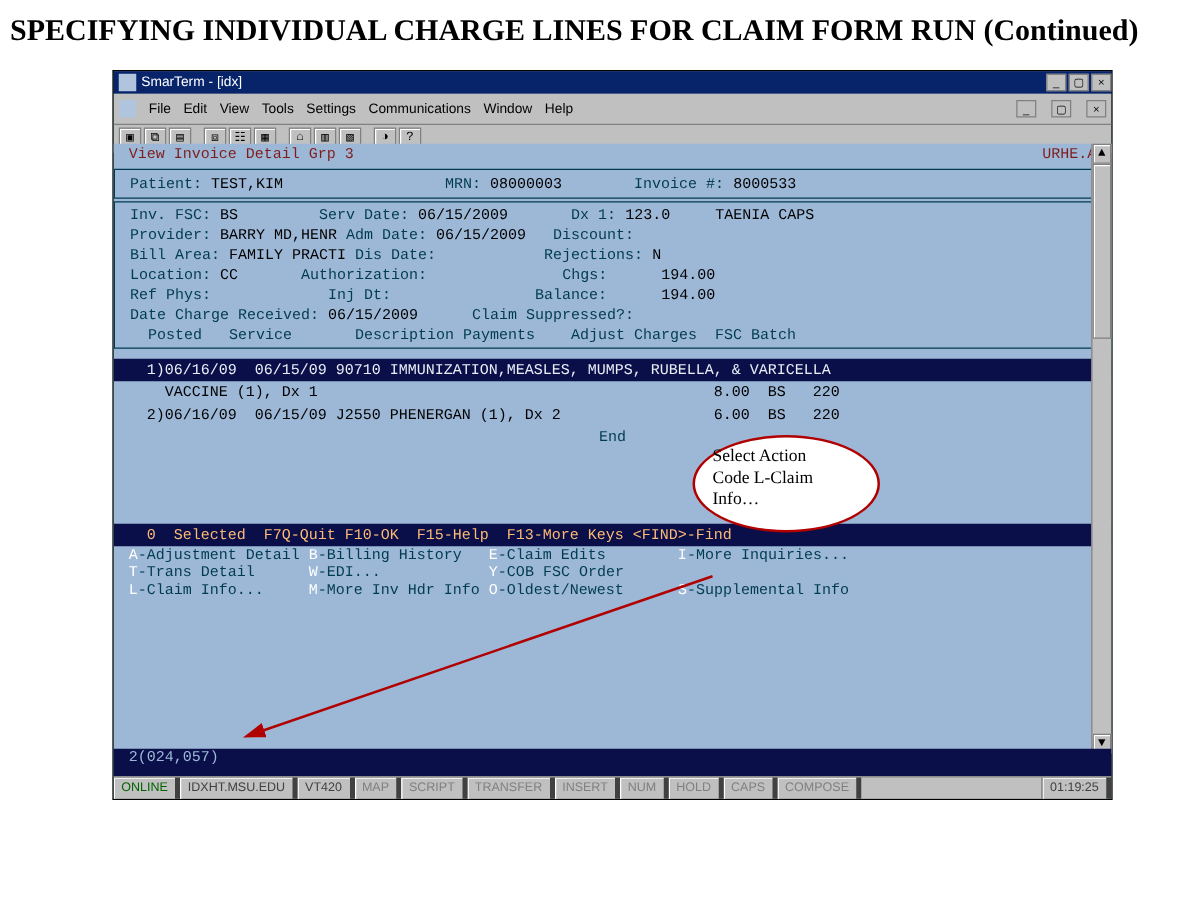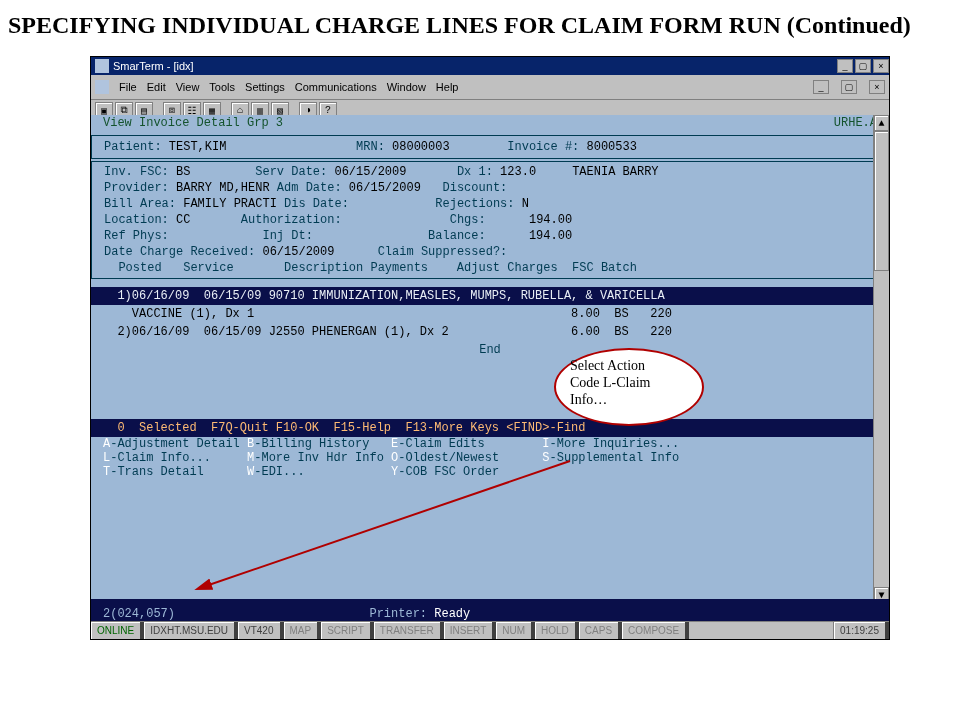--- a/index.html
+++ b/index.html
@@ -92,21 +92,21 @@
     height:18px;
     display:flex; align-items:center;
   }
   .term-row.short { height:16px; }
   .lbl { color:#003b52; }
   .val { color:#000; }
   .white { color:#fdba74; }
   .term-title-row {
     display:flex; justify-content:space-between;
     padding:2px 12px 4px 12px;
-    color:#14532d;
+    color:#7f1d1d;
     font-size:12px;
   }
   .section-box {
     border:1px solid #003b52;
     margin:2px 0;
     background:#9db8d6;
     padding:2px 0;
   }
   .hl-row {
     background:#0a0f4a;
@@ -120,24 +120,25 @@
   }
   .fk-row .key { color:#fff; }
   .fk-row .txt { color:#003b52; }
   .status-term {
     position:absolute;
     left:0; right:0;
     bottom:18px;
     height:22px;
     background:#0a0f4a;
     color:#9db8d6;
-    display:flex; align-items:flex-end;
+    display:flex; align-items:flex-start;
     padding:0 12px;
     font-size:12px;
     white-space:pre;
+    flex-direction:column;
   }
   .status-term .ready { color:#fff; }
   .statusbar {
     position:absolute;
     bottom:0; left:0; right:0;
     height:18px;
     background:#c0c0c0;
     border-top:1px solid #808080;
     display:flex;
     font-family: Tahoma, sans-serif;
@@ -260,21 +261,21 @@
       <div class="term-row short">
         <span class="lbl">Inv. FSC:</span><span> </span>
         <span class="val">BS</span>
         <span>         </span>
         <span class="lbl">Serv Date:</span><span> </span>
         <span class="val">06/15/2009</span>
         <span>       </span>
         <span class="lbl">Dx 1:</span><span> </span>
         <span class="val">123.0</span>
         <span>     </span>
-        <span class="val">TAENIA BARRY</span>
+        <span class="val">TAENIA CAPS</span>
       </div>
       <div class="term-row short">
         <span class="lbl">Provider:</span><span> </span>
         <span class="val">BARRY MD,HENR</span><span> </span>
         <span class="lbl">Adm Date:</span><span> </span>
         <span class="val">06/15/2009</span>
         <span>   </span>
         <span class="lbl">Discount:</span>
       </div>
       <div class="term-row short">
@@ -325,22 +326,22 @@
       <span class="lbl">End</span>
     </div>
 
     <div style="height:60px"></div>
 
     <div class="term-row dark-strip">
       <span class="white">  0  Selected  F7Q-Quit F10-OK  F15-Help  F13-More Keys &lt;FIND&gt;-Find</span>
     </div>
 
     <div class="fk-row"><span class="key">A</span><span class="txt">-Adjustment Detail</span><span> </span><span class="key">B</span><span class="txt">-Billing History</span><span>   </span><span class="key">E</span><span class="txt">-Claim Edits</span><span>        </span><span class="key">I</span><span class="txt">-More Inquiries...</span></div>
+    <div class="fk-row"><span class="key">T</span><span class="txt">-Trans Detail</span><span>      </span><span class="key">W</span><span class="txt">-EDI...</span><span>            </span><span class="key">Y</span><span class="txt">-COB FSC Order</span></div>
     <div class="fk-row"><span class="key">L</span><span class="txt">-Claim Info...</span><span>     </span><span class="key">M</span><span class="txt">-More Inv Hdr Info</span><span> </span><span class="key">O</span><span class="txt">-Oldest/Newest</span><span>      </span><span class="key">S</span><span class="txt">-Supplemental Info</span></div>
-    <div class="fk-row"><span class="key">T</span><span class="txt">-Trans Detail</span><span>      </span><span class="key">W</span><span class="txt">-EDI...</span><span>            </span><span class="key">Y</span><span class="txt">-COB FSC Order</span></div>
 
   </div>
 
   <div class="scroll-gutter">
     <div class="scroll-arrow">▲</div>
     <div class="scroll-thumb"></div>
     <div class="scroll-arrow" style="position:absolute;bottom:0;left:0;right:0;">▼</div>
   </div>
 
   <div class="status-term">

